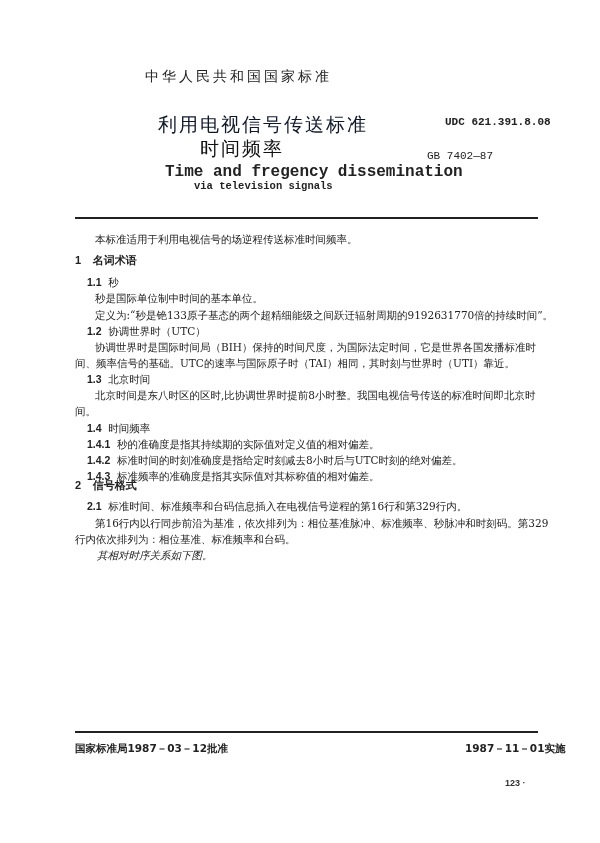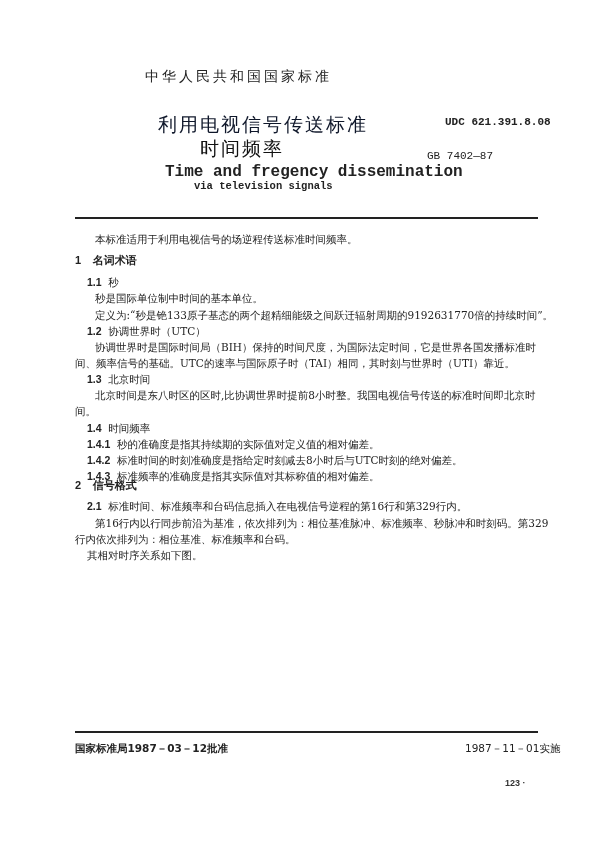--- a/index.html
+++ b/index.html
@@ -13,21 +13,21 @@
   .gb { left:427px; top:150px; font-family:"Liberation Mono", monospace; font-size:11px; font-weight:normal; color:#222; }
   .en1 { left:165px; top:163px; font-family:"Liberation Mono", monospace; font-size:16px; font-weight:bold; color:#222; }
   .en2 { left:194px; top:180px; font-family:"Liberation Mono", monospace; font-size:10.5px; font-weight:bold; color:#222; }
   .rule { position:absolute; height:2px; background:#222; }
   .rule-top { left:75px; top:217px; width:463px; }
   .rule-bottom { left:75px; top:731px; width:463px; }
   .p { position:absolute; font-size:10.5px; color:#222; white-space:nowrap; }
   .num { font-family:"Liberation Sans", sans-serif; font-weight:bold; }
   .h1 { font-family:"DejaVu Sans", sans-serif; font-weight:bold; font-size:11px; }
   .footer-left { left:75px; top:742px; font-family:"DejaVu Sans", sans-serif; font-weight:bold; font-size:10.5px; color:#222; }
-  .footer-right { left:465px; top:742px; font-family:"DejaVu Sans", sans-serif; font-weight:normal; font-size:10.5px; color:#222; }
+  .footer-right { left:465px; top:742px; font-family:"DejaVu Sans", sans-serif; font-weight:bold; font-size:10.5px; color:#222; }
   .pageno { left:505px; top:778px; font-family:"Liberation Sans", sans-serif; font-weight:bold; font-size:9px; color:#333; }
 </style>
 </head>
 <body>
 
 <div class="abs national">中华人民共和国国家标准</div>
 <div class="abs title1">利用电视信号传送标准</div>
 <div class="abs title2">时间频率</div>
 <div class="abs udc">UDC 621.391.8.08</div>
 <div class="abs gb">GB 7402—87</div>
@@ -77,18 +77,18 @@
 </div>
 <div class="p h1" style="left:75px;top:478px;">
   <span class="num">2</span>&nbsp;&nbsp;&nbsp;<span>信号格式</span>
 </div>
 
 <div class="p" style="left:87px;top:500px;">
   <span class="num">2.1</span>&nbsp;&nbsp;<span>标准时间、标准频率和台码信息插入在电视信号逆程的第16行和第329行内。</span>
 </div>
 <div class="p" style="left:95px;top:517px;">第16行内以行同步前沿为基准，依次排列为：相位基准脉冲、标准频率、秒脉冲和时刻码。第329</div>
 <div class="p" style="left:75px;top:533px;">行内依次排列为：相位基准、标准频率和台码。</div>
-<div class="p" style="left:87px;top:549px;">其相对时序关系如下图。</div>
+<div class="p" style="left:97px;top:549px;font-style:italic;">其相对时序关系如下图。</div>
 
 <div class="rule rule-bottom"></div>
 <div class="abs footer-left">国家标准局1987－03－12批准</div>
 <div class="abs footer-right">1987－11－01实施</div>
 <div class="abs pageno">123 ·</div>
 
 </body></html>

